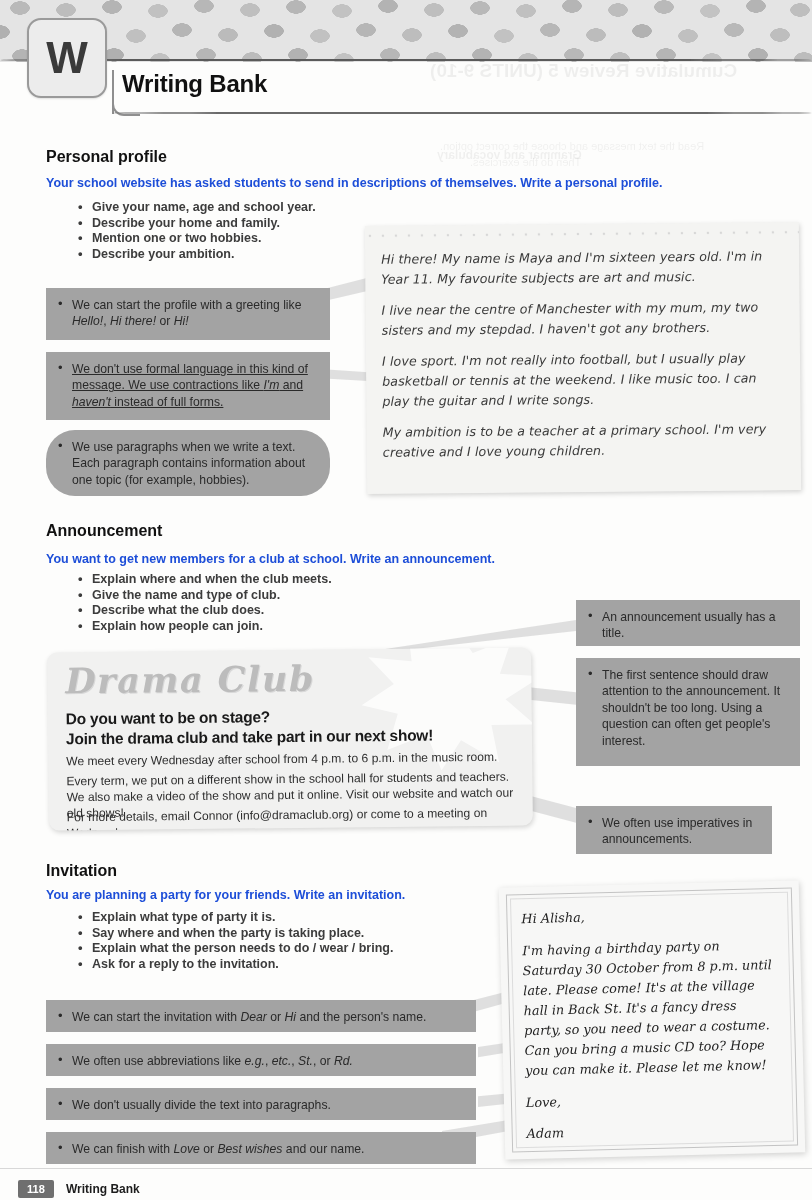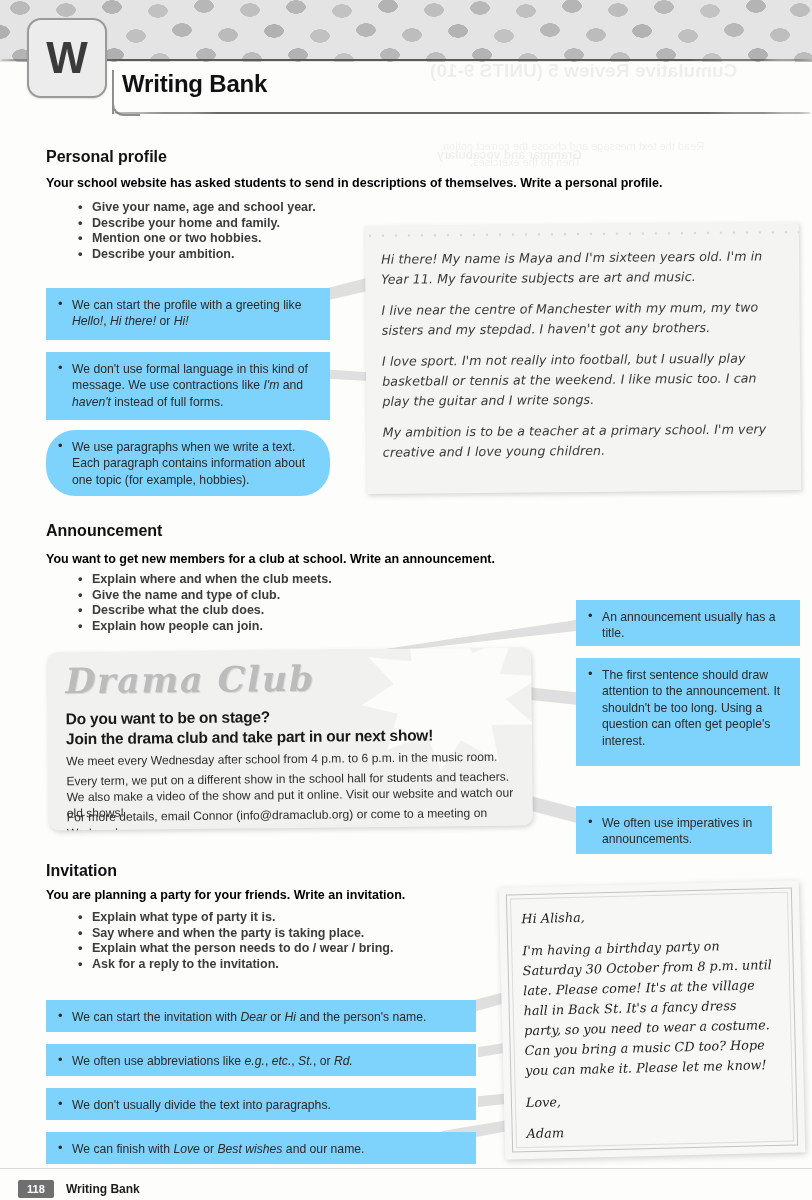--- a/index.html
+++ b/index.html
@@ -127,40 +127,40 @@
     letter-spacing:-.2px;
   }
 
   
   .section-h{
     position:absolute;
     font-size:16px;font-weight:bold;color:#111;
   }
   .task-line{
     position:absolute;
-    font-size:12.5px;font-weight:bold;color:#000000;
+    font-size:12.5px;font-weight:bold;color:#1d4ed8;
   }
   ul.bullets{
     position:absolute;margin:0;padding:0 0 0 16px;
     list-style:none;
     font-weight:bold;
   }
   ul.bullets li{
     font-size:12.5px;color:#3c3c3c;line-height:15.6px;
     position:relative;padding-left:14px;
   }
   ul.bullets li:before{
     content:"•";position:absolute;left:0;top:-1px;
     color:#3c3c3c;font-size:13px;
   }
 
   
   .tip{
     position:absolute;
-    background:#7dd3fc;
+    background:#a3a3a3;
     color:#2a2a2a;
     font-size:12.2px;line-height:16.4px;
     padding:9px 12px 9px 26px;
     box-sizing:border-box;
   }
   .tip:before{
     content:"•";position:absolute;left:12px;top:8px;
     font-size:13px;color:#2a2a2a;
   }
   .tip i{font-style:italic;}
@@ -300,21 +300,21 @@
   <li>Give your name, age and school year.</li>
   <li>Describe your home and family.</li>
   <li>Mention one or two hobbies.</li>
   <li>Describe your ambition.</li>
 </ul>
 
 <div class="conn" style="left:320px;top:272px;width:70px;height:30px;clip-path:polygon(0 60%,100% 0,100% 46%,0 100%);"></div>
 <div class="conn" style="left:320px;top:365px;width:70px;height:22px;clip-path:polygon(0 18%,100% 40%,100% 78%,0 60%);"></div>
 
 <div class="tip" style="left:46px;top:288px;width:284px;height:52px;">We can start the profile with a greeting like <i>Hello!</i>, <i>Hi there!</i> or <i>Hi!</i></div>
-<div class="tip" style="left:46px;top:352px;width:284px;height:68px;">We don't use formal language in this kind of message. We use contractions like <i>I'm</i> and <i>haven't</i> instead of full forms.</div>
+<div class="tip" style="left:46px;top:352px;width:284px;height:68px;text-decoration:underline;">We don't use formal language in this kind of message. We use contractions like <i>I'm</i> and <i>haven't</i> instead of full forms.</div>
 <div class="tip" style="left:46px;top:430px;width:284px;height:66px;border-radius:29px;">We use paragraphs when we write a text. Each paragraph contains information about one topic (for example, hobbies).</div>
 
 <div class="notepad">
   <div class="perf"></div>
   <div class="note-body">
     <p>Hi there! My name is Maya and I'm sixteen years old. I'm in Year 11. My favourite subjects are art and music.</p>
     <p>I live near the centre of Manchester with my mum, my two sisters and my stepdad. I haven't got any brothers.</p>
     <p>I love sport. I'm not really into football, but I usually play basketball or tennis at the weekend. I like music too. I can play the guitar and I write songs.</p>
     <p>My ambition is to be a teacher at a primary school. I'm very creative and I love young children.</p>
   </div>

